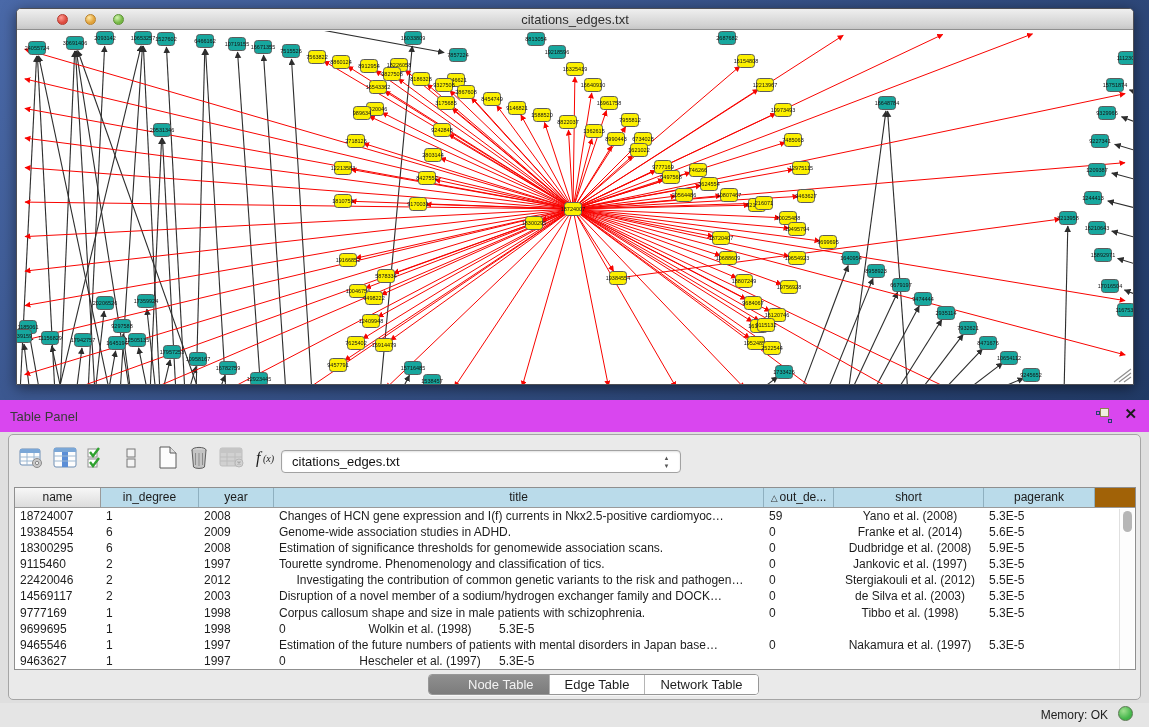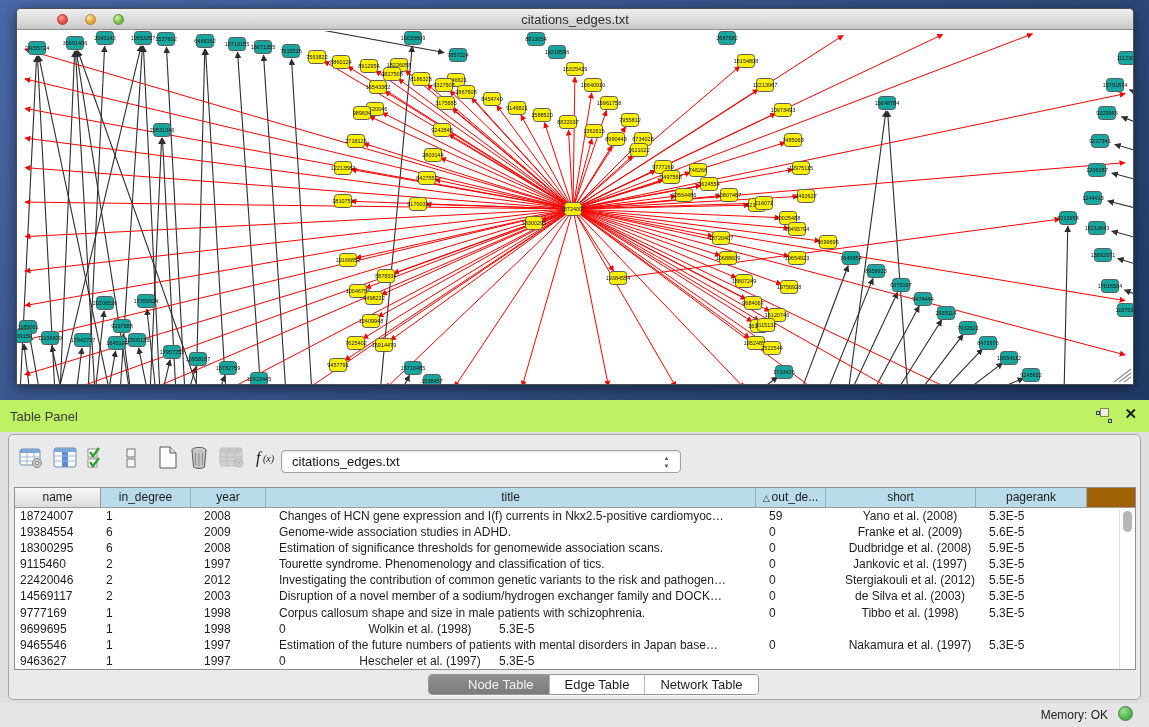--- a/index.html
+++ b/index.html
@@ -20,21 +20,21 @@
     font-size:13px; color:#2e2e2e; }
   .light { position:absolute; top:5px; width:11px; height:11px; border-radius:50%; }
   .light.red   { left:40px; background:radial-gradient(circle at 35% 30%, #ff9d94, #dd4b3f 60%); border:1px solid #b53b30;}
   .light.yel   { left:68px; background:radial-gradient(circle at 35% 30%, #ffe9a8, #e2a33b 60%); border:1px solid #b9822c;}
   .light.grn   { left:96px; background:radial-gradient(circle at 35% 30%, #d2f5b0, #76b845 60%); border:1px solid #5d9336;}
   .canvas { position:absolute; left:0; top:22px; right:0; bottom:0; background:#fff; overflow:hidden; border-radius:0 0 1px 1px;}
   .canvas svg.net { position:absolute; left:0; top:0; }
   .grip { position:absolute; right:1px; bottom:1px; }
 
   
-  .panel-head { position:absolute; left:0; top:400px; width:1149px; height:32px; background:#bef264; }
+  .panel-head { position:absolute; left:0; top:400px; width:1149px; height:32px; background:#d946ef; }
   .panel-head .pt { position:absolute; left:10px; top:9px; font-size:13px; color:#3a3a3a; }
   .float-btn { position:absolute; right:37px; top:8px; width:16px; height:15px; }
   .float-btn .sq1 { position:absolute; left:4px; top:0; width:9px; height:9px; border:1px solid #8c8450; background:#efefe2;}
   .float-btn .sq2 { position:absolute; left:0; top:3px; width:4px; height:4px; border:1px solid #27406e;}
   .float-btn .sq3 { position:absolute; right:0; bottom:0; width:4px; height:4px; border:1px solid #27406e;}
   .close-btn { position:absolute; right:12px; top:6px; font-size:15px; font-weight:bold; color:#1c1c1c; line-height:16px;}
 
   .inner-panel { position:absolute; left:8px; top:434px; width:1133px; height:266px;
     background:#eaeaea; border:1px solid #a5a5a5; border-radius:5px; }
 
@@ -843,21 +843,21 @@
       <span class="val">citations_edges.txt</span>
       <span class="step">
           <div>▲</div>
           <div>▼</div>
         </span>
     </div>
 
     <div class="tbl">
       <div class="thead" id="thead">
           <div class="th plain" style="width: 86px;">name</div>
-          <div class="th" style="width: 90px;">in_degree</div>
+          <div class="th" style="width: 98px;">in_degree</div>
           <div class="th" style="width: 75px;">year</div>
           <div class="th" style="width: 490px;">title</div>
           <div class="th" style="width: 70px;"><span class="sort">△</span>out_de...</div>
           <div class="th" style="width: 150px;">short</div>
           <div class="th" style="width: 111px;">pagerank</div>
         </div>
       <div id="tbody">
           <div class="trow">
             <div class="td" style="width: 86px;">18724007</div>
             <div class="td" style="width: 98px;">1</div>
@@ -866,21 +866,21 @@
             <div class="td" style="width: 70px;">59</div>
             <div class="td center" style="width: 150px;">Yano et al. (2008)</div>
             <div class="td" style="width: 111px;">5.3E-5</div>
           </div>
           <div class="trow">
             <div class="td" style="width: 86px;">19384554</div>
             <div class="td" style="width: 98px;">6</div>
             <div class="td" style="width: 75px;">2009</div>
             <div class="td" style="width: 490px;">Genome-wide association studies in ADHD.</div>
             <div class="td" style="width: 70px;">0</div>
-            <div class="td center" style="width: 150px;">Franke et al. (2009)</div>
+            <div class="td center" style="width: 150px;">Franke et al. (2014)</div>
             <div class="td" style="width: 111px;">5.6E-5</div>
           </div>
           <div class="trow">
             <div class="td" style="width: 86px;">18300295</div>
             <div class="td" style="width: 98px;">6</div>
             <div class="td" style="width: 75px;">2008</div>
             <div class="td" style="width: 490px;">Estimation of significance thresholds for genomewide association scans.</div>
             <div class="td" style="width: 70px;">0</div>
             <div class="td center" style="width: 150px;">Dudbridge et al. (2008)</div>
             <div class="td" style="width: 111px;">5.9E-5</div>
@@ -891,21 +891,21 @@
             <div class="td" style="width: 75px;">1997</div>
             <div class="td" style="width: 490px;">Tourette syndrome. Phenomenology and classification of tics.</div>
             <div class="td" style="width: 70px;">0</div>
             <div class="td center" style="width: 150px;">Jankovic et al. (1997)</div>
             <div class="td" style="width: 111px;">5.3E-5</div>
           </div>
           <div class="trow">
             <div class="td" style="width: 86px;">22420046</div>
             <div class="td" style="width: 98px;">2</div>
             <div class="td" style="width: 75px;">2012</div>
-            <div class="td" style="width: 490px;">Investigating the contribution of common genetic variants to the risk and pathogen…</div>
+            <div class="td" style="width: 490px; text-align: center;">Investigating the contribution of common genetic variants to the risk and pathogen…</div>
             <div class="td" style="width: 70px;">0</div>
             <div class="td center" style="width: 150px;">Stergiakouli et al. (2012)</div>
             <div class="td" style="width: 111px;">5.5E-5</div>
           </div>
           <div class="trow">
             <div class="td" style="width: 86px;">14569117</div>
             <div class="td" style="width: 98px;">2</div>
             <div class="td" style="width: 75px;">2003</div>
             <div class="td" style="width: 490px;">Disruption of a novel member of a sodium/hydrogen exchanger family and DOCK…</div>
             <div class="td" style="width: 70px;">0</div>

